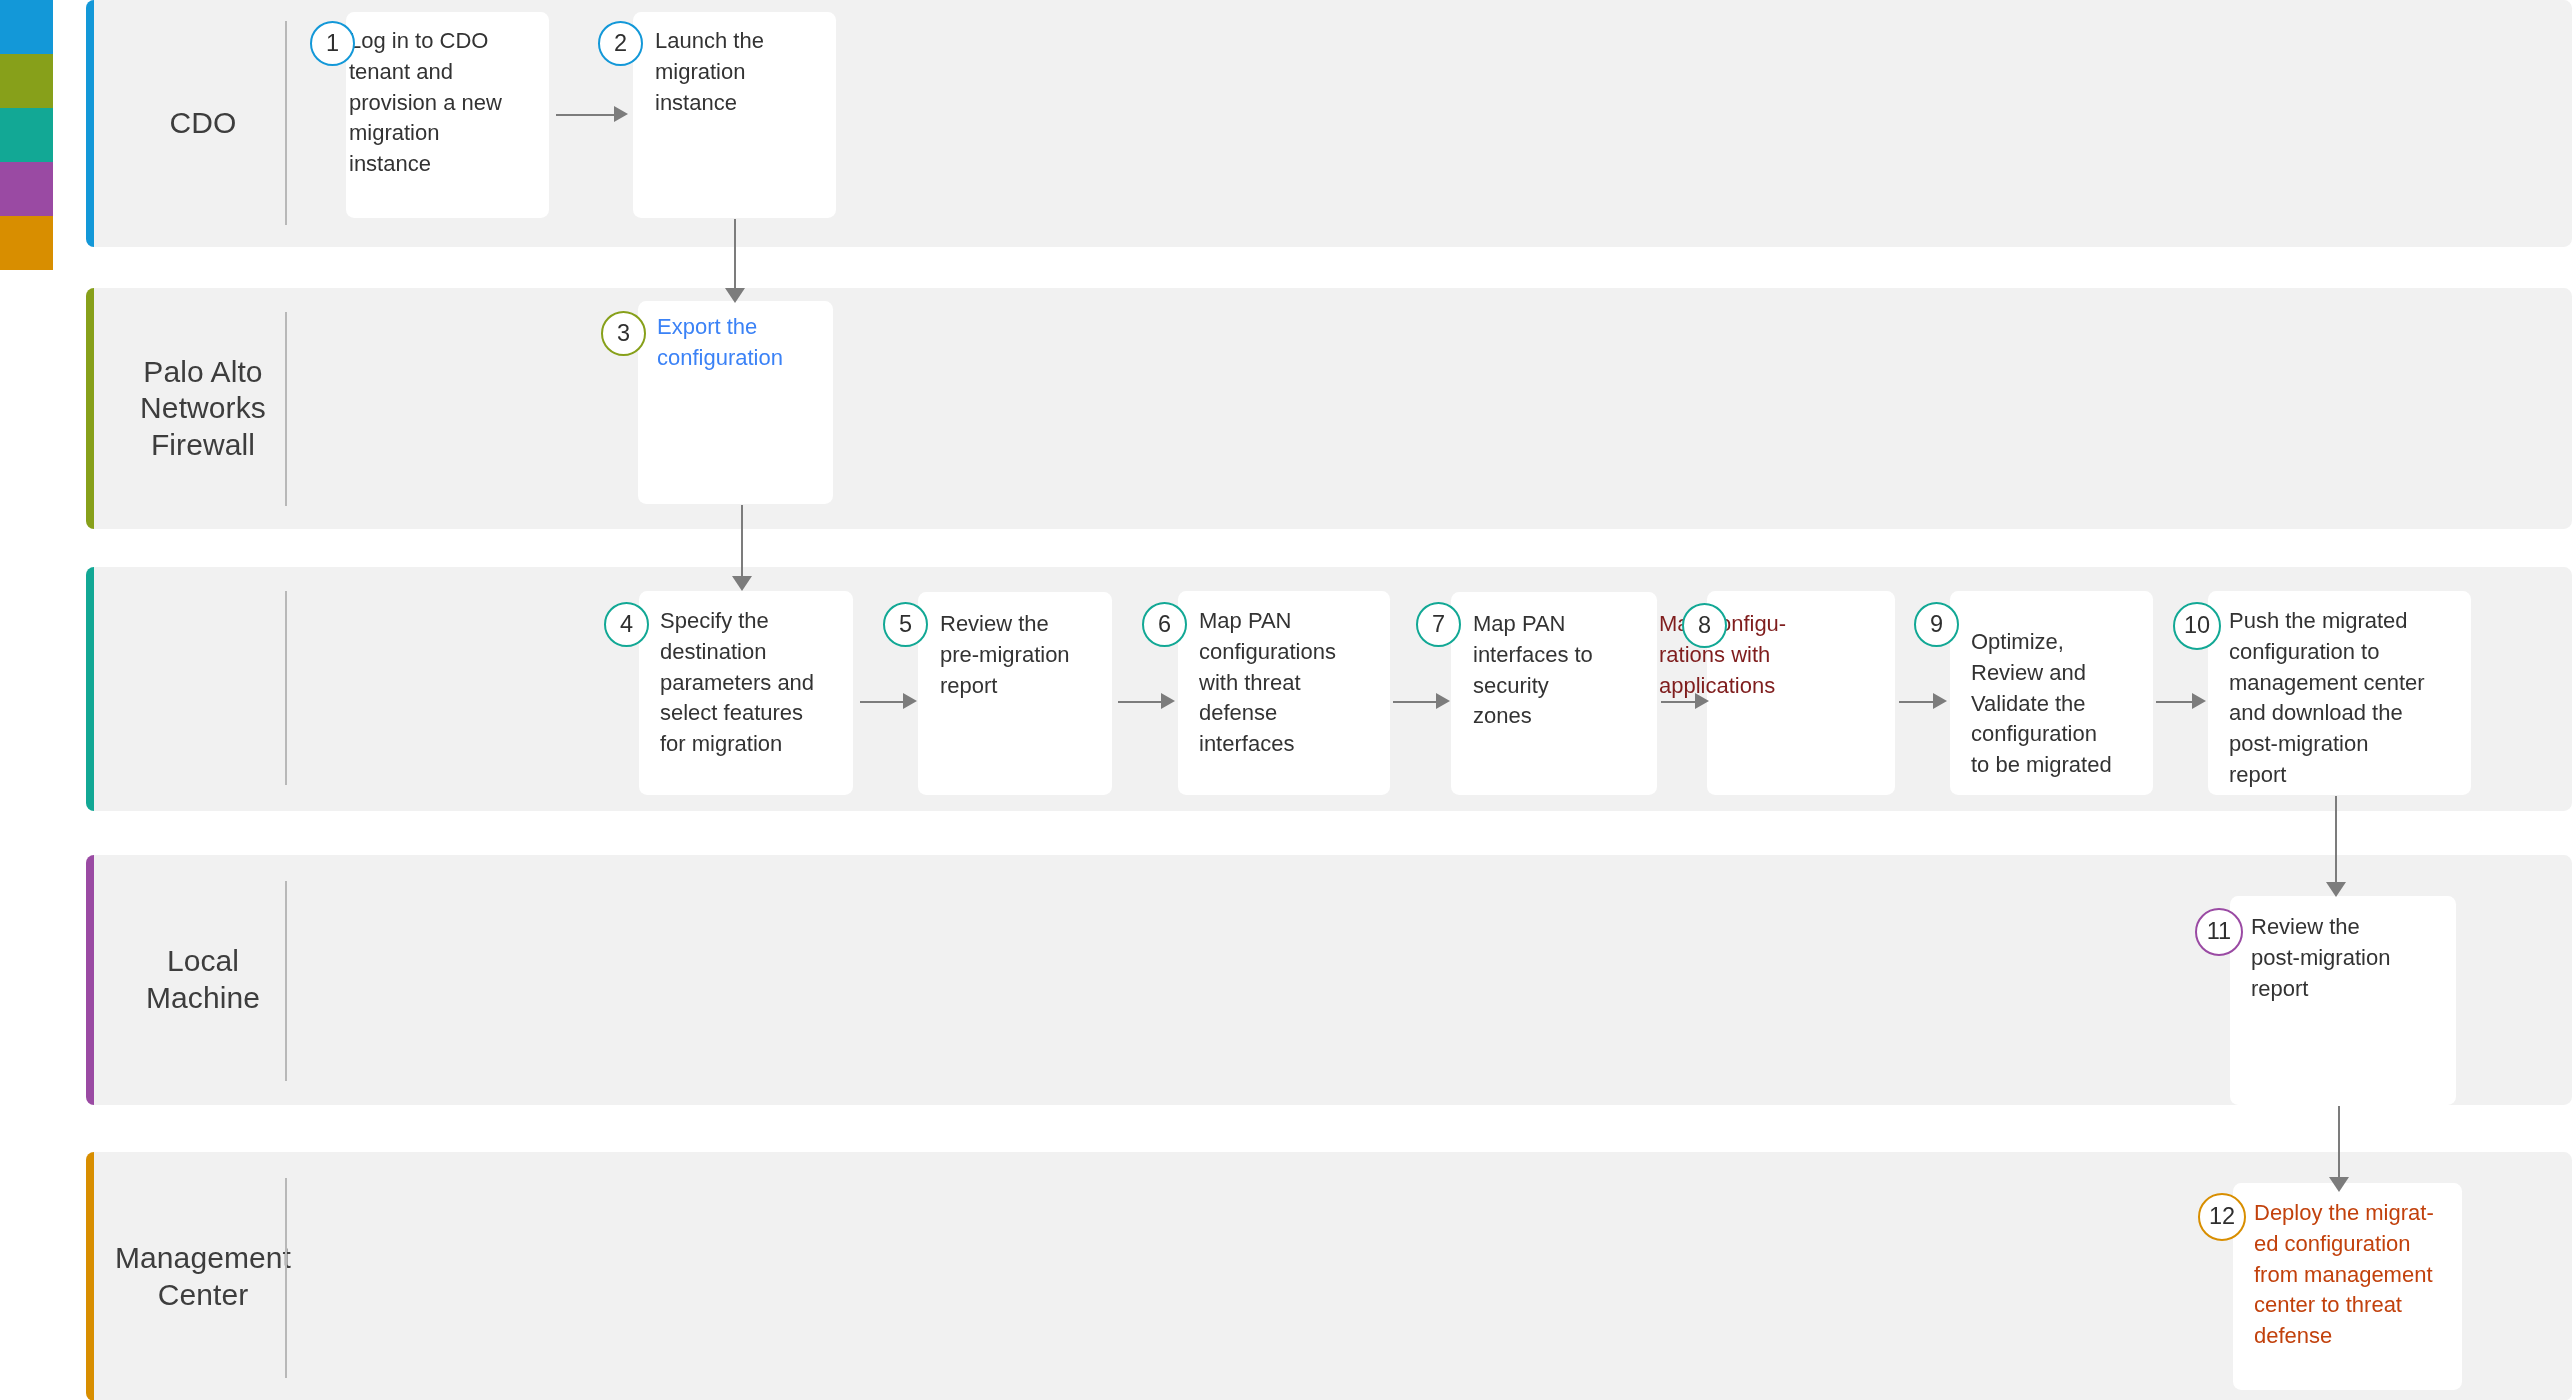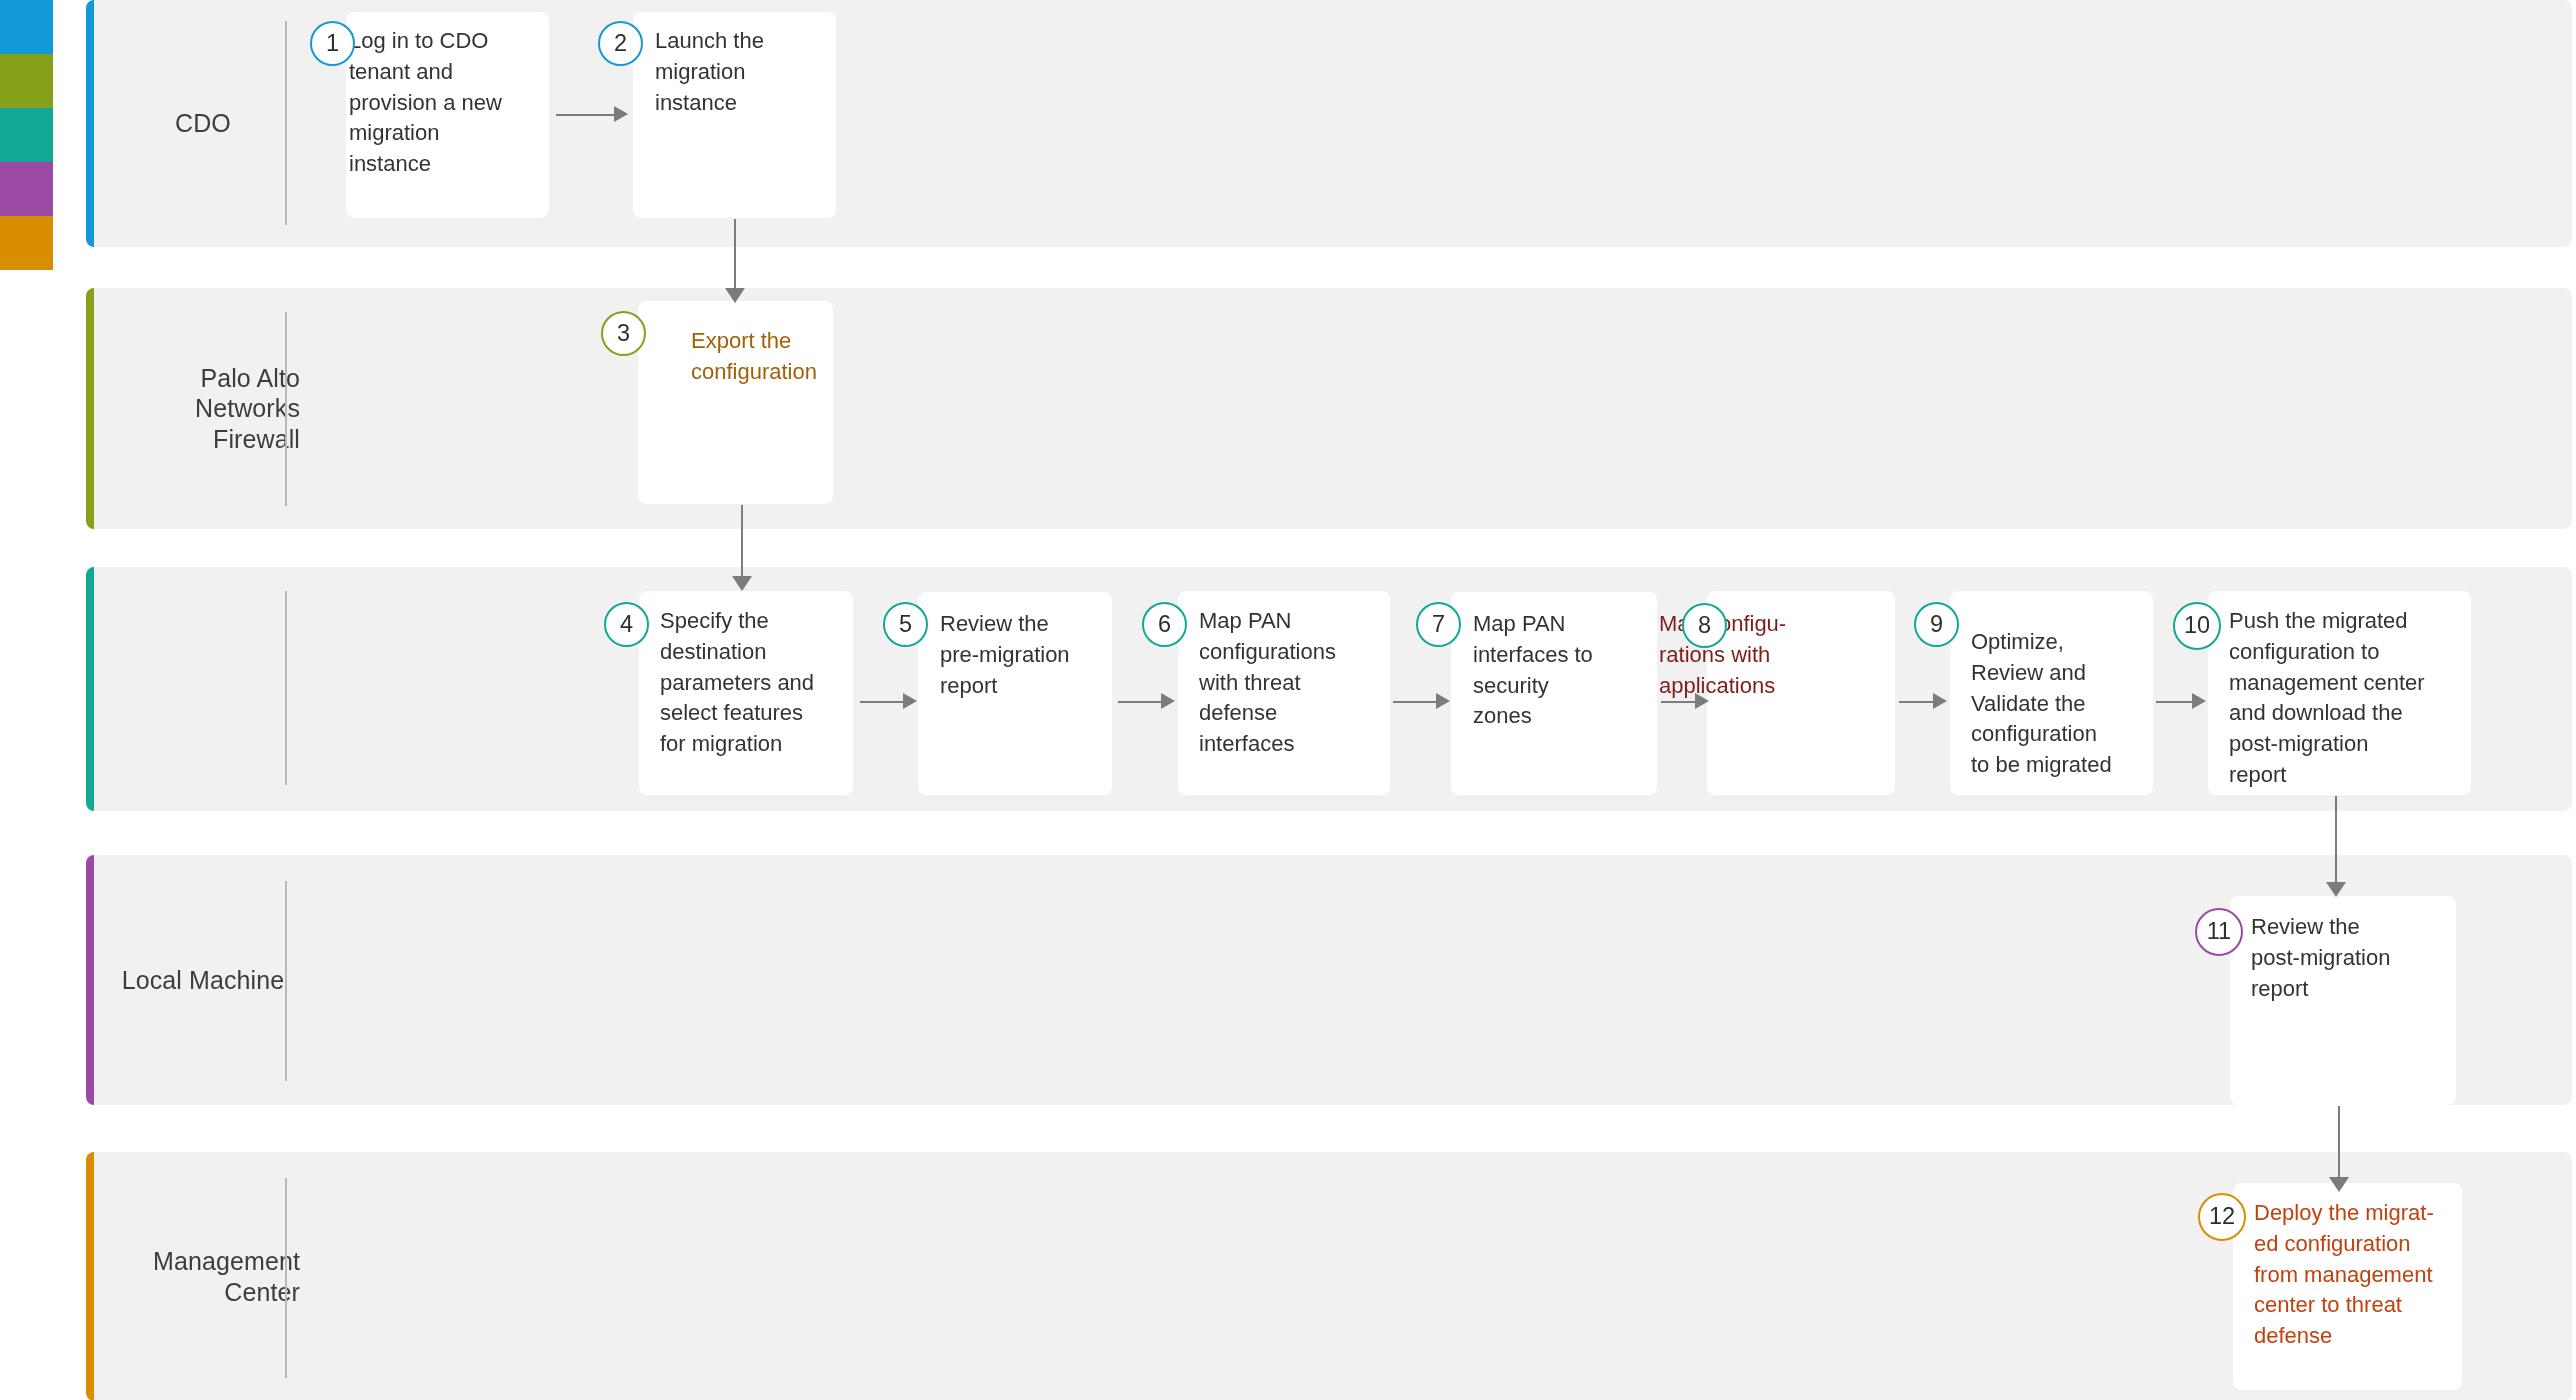--- a/index.html
+++ b/index.html
@@ -10,22 +10,22 @@
   }
   
   #swatch-strip{position:absolute;left:0;top:0;width:53px;height:270px;}
   #swatch-strip .sw{position:absolute;left:0;width:53px;height:54px;}
 
   
   .lane{position:absolute;background:#f1f1f1;border-radius:8.2px;}
   .lane-accent{position:absolute;left:0;top:0;width:8.2px;height:100%;border-radius:8.2px 0 0 8.2px;}
   .lane-label{
     position:absolute;left:20px;top:0;width:194px;height:100%;
-    display:flex;align-items:center;justify-content:center;text-align:right;
-    font-size:25px;line-height:1.22;color:#3d3d3d;letter-spacing:0.1px;
+    display:flex;align-items:center;justify-content:center;text-align:center;
+    font-size:30px;line-height:1.22;color:#3d3d3d;letter-spacing:0.1px;
   }
   .lane-divider{position:absolute;width:1.8px;background:#b8b8b8;}
 
   
   .card{
     position:absolute;background:#ffffff;border-radius:8.2px;
     box-sizing:border-box;
   }
   .card-text{
     position:absolute;font-size:22px;line-height:1.40;color:#333333;
@@ -112,21 +112,21 @@
     <span>2</span>
   </div>
 <div class="card-text" style="left: 655px; top: 26px; width: 176px; color: rgb(51, 51, 51);">Launch the
 migration
 instance</div>
 
 <div class="card" style="left: 638px; top: 301px; width: 195px; height: 203px; background: rgb(255, 255, 255);"></div>
 <div class="badge" style="left:601px;top:311px;width:45px;height:45px;border:2.4px solid #87a01a;">
     <span>3</span>
   </div>
-<div class="card-text" style="left: 657px; top: 326px; width: 182px; color: #a16207; margin-left: 34px;">Export the
+<div class="card-text" style="left: 657px; top: 312px; width: 182px; color: #3b82f6;">Export the
 configuration</div>
 
 <div class="card" style="left: 639px; top: 591px; width: 214px; height: 204px; background: rgb(255, 255, 255);"></div>
 <div class="badge" style="left:604px;top:602px;width:45px;height:45px;border:2.4px solid #12a895;">
     <span>4</span>
   </div>
 <div class="card-text" style="left: 660px; top: 606px; width: 206px; color: rgb(51, 51, 51);">Specify the
 destination
 parameters and
 select features

